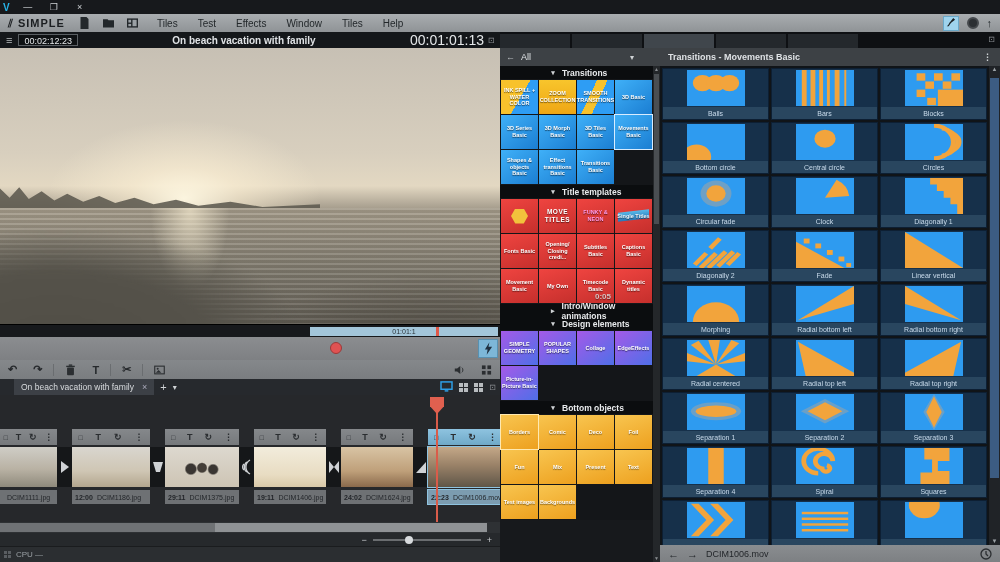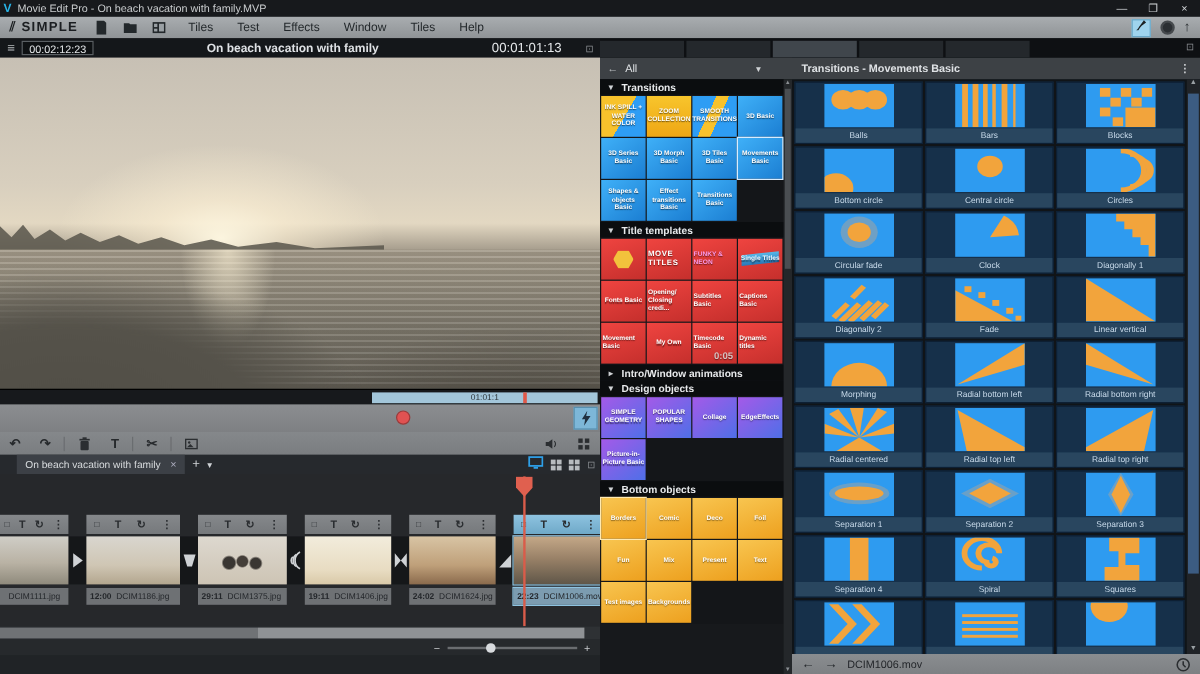--- a/index.html
+++ b/index.html
@@ -26,21 +26,21 @@
 
   
   .left{position:absolute;top:32px;left:0;width:500px;bottom:0;background:#202326;}
   .right{position:absolute;top:32px;left:500px;width:500px;bottom:0;background:#131619;}
 
   
   .pv-header{position:absolute;top:0;left:0;right:0;height:16px;background:#14171a;display:flex;align-items:center;color:#dfe2e5;}
   .pv-burger{color:#b8bcbf;font-size:11px;margin:0 6px;}
   .pv-tc{border:1px solid #5a5f63;background:#0e1113;color:#e4e7e9;font-size:9px;padding:0 5px;height:12px;line-height:12px;}
   .pv-title{flex:1;text-align:center;font-size:10px;font-weight:bold;}
-  .pv-total{font-size:11px;margin-right:20px;color:#e4e7e9;}
+  .pv-total{font-size:14px;margin-right:4px;color:#e4e7e9;}
   .pv-corner{width:10px;color:#8a8e92;font-size:8px;margin-right:2px;}
 
   .pv{position:absolute;top:16px;left:0;width:500px;height:276px;overflow:hidden;background:linear-gradient(180deg,#c7c0b4 0%,#d8cfbe 38%,#e3d8c2 50%,#a79e8e 58%,#8d877a 72%,#6b675e 100%);}
   .pv-sun{position:absolute;left:8%;top:18%;width:64%;height:70%;background:radial-gradient(ellipse at 45% 52%,rgba(255,248,226,.95) 0%,rgba(255,242,214,.55) 22%,rgba(255,240,210,0) 55%);}
   .pv-sil{position:absolute;left:0;top:50%;width:64%;height:9.5%;background:#5d594f;opacity:.88;filter:blur(.4px);
     clip-path:polygon(0 10%,3% 45%,6% 5%,9% 50%,13% 20%,17% 55%,21% 30%,26% 60%,31% 38%,36% 65%,42% 45%,48% 70%,55% 52%,62% 75%,72% 60%,82% 80%,100% 70%,100% 100%,0 100%);}
   .pv-sea{position:absolute;left:0;top:58%;width:100%;height:42%;background:
     repeating-linear-gradient(180deg,rgba(255,255,255,.10) 0 2px,rgba(40,36,30,.10) 2px 5px),
     linear-gradient(180deg,#a59c8b,#7d786c 55%,#625e55);}
   .pv-glare{position:absolute;left:30%;top:58%;width:16%;height:30%;background:radial-gradient(ellipse at 50% 0%,rgba(255,244,216,.65),rgba(255,244,216,0) 70%);}
@@ -119,29 +119,29 @@
   .rtab{width:70px;height:14px;margin-right:2px;background:#24282c;color:#c4c8cc;font-size:9px;font-weight:bold;display:flex;align-items:center;justify-content:center;}
   .rtab.selected{background:#40464c;color:#eef1f3;}
   .rtabs-corner{margin-left:auto;color:#8a8e92;font-size:8px;padding-right:3px;}
 
   
   .catpanel{position:absolute;top:16px;left:0;width:160px;bottom:0;background:#17191c;overflow:hidden;}
   .filterbar{height:18px;background:#3d4145;display:flex;align-items:center;color:#dfe2e5;font-size:9px;}
   .fb-back{color:#b8bcbf;padding:0 6px;}
   .fb-label{font-weight:normal;flex:1;}
   .fb-caret{padding-right:26px;color:#cfd2d5;font-size:8px;}
-  .secbar{height:13px;background:#0b0d0f;display:flex;align-items:center;color:#e8eaec;font-size:8.5px;font-weight:bold;}
+  .secbar{height:13px;background:#0b0d0f;display:flex;align-items:center;color:#e8eaec;font-size:8.5px;font-weight:bold;padding-left:44px;}
   .secbar .caret{width:18px;text-align:center;color:#cfd2d5;font-size:7px;}
   .tilegrid{display:flex;flex-wrap:wrap;padding:1px 8px 1px 1px;gap:1px;background:#141619;}
   .ctile{position:relative;width:37px;height:34px;display:flex;align-items:center;justify-content:center;text-align:center;color:#fff;font-size:5.5px;font-weight:bold;line-height:1.25;padding:1px;text-shadow:0 1px 1px rgba(0,0,0,.6);background:linear-gradient(140deg,#3fb0f8,#1b7ed2);}
   .ctile.selected{outline:1px solid #d8ecff;box-shadow:0 0 0 1px #7fb6d6;}
   .ctile.s-ink{background:linear-gradient(120deg,#f8c22c 52%,#2e9df4 52%);}
   .ctile.s-zoomc{background:linear-gradient(180deg,#f8c52c,#eea614);}
   .ctile.s-smooth{background:linear-gradient(115deg,#2e9df4 38%,#f8c22c 38% 58%,#2e9df4 58%);}
-  .ttile{position:relative;width:37px;height:34px;display:flex;align-items:center;justify-content:center;text-align:left;color:#fff;font-size:5.5px;font-weight:bold;line-height:1.25;padding:1px;text-shadow:0 1px 1px rgba(0,0,0,.55);background:linear-gradient(160deg,#ef4440,#c52f2c);}
+  .ttile{position:relative;width:37px;height:34px;display:flex;align-items:center;justify-content:center;text-align:center;color:#fff;font-size:5.5px;font-weight:bold;line-height:1.25;padding:1px;text-shadow:0 1px 1px rgba(0,0,0,.55);background:linear-gradient(160deg,#ef4440,#c52f2c);}
   .ttile.s-badge::before{content:"";position:absolute;width:17px;height:15px;background:#f2c23c;clip-path:polygon(25% 0,75% 0,100% 50%,75% 100%,25% 100%,0 50%);}
   .ttile.s-movetitles{color:#fff;font-size:6.5px;letter-spacing:.5px;}
   .ttile.s-neon{color:#ff9ae8;}
   .ttile.s-ribbon{color:#eaf4fb;}
   .ttile.s-ribbon::before{content:"";position:absolute;left:3px;right:3px;top:12px;height:9px;background:linear-gradient(180deg,#58b8e8,#2878b8);transform:skewY(-6deg);}
   .ttile .lbl{position:relative;}
   .tt-extra{position:absolute;bottom:1px;right:3px;font-size:8px;color:#d8d8d8;opacity:.85;font-weight:bold;}
   .dtile{position:relative;width:37px;height:34px;display:flex;align-items:center;justify-content:center;text-align:center;color:#fff;font-size:5.5px;font-weight:bold;line-height:1.25;padding:1px;text-shadow:0 1px 1px rgba(0,0,0,.55);background:linear-gradient(140deg,#a45ae8,#4f6fe8);}
   .itile{position:relative;width:37px;height:34px;display:flex;align-items:center;justify-content:center;text-align:center;color:#fff;font-size:5.5px;font-weight:bold;line-height:1.25;padding:1px;text-shadow:0 1px 1px rgba(0,0,0,.5);background:linear-gradient(160deg,#f8c550,#eda01e);}
   .itile.selected{outline:1px solid #ffe9b0;}
@@ -167,21 +167,20 @@
   .fb-clock{margin-left:auto;display:flex;align-items:center;}
   .fb-clock svg{width:12px;height:12px;}
 </style>
 </head>
 <body>
 
 <div class="app">
 
   <div class="titlebar">
     <span class="tb-logo">V</span>
-    <span class="tb-title">Movie Edit Pro - On beach vacation with family.MVP</span>
     <span class="tb-ctl">—</span>
     <span class="tb-ctl">❐</span>
     <span class="tb-ctl">×</span>
   </div>
 
   <div class="menubar">
     <span class="mb-brand">⫽ <span>SIMPLE</span></span>
     <span class="mb-ico">
         <svg viewBox="0 0 10 12">
           <path fill="#23282b" d="M1,0 H7 L9,2 V12 H1 Z"></path>
@@ -450,20 +449,29 @@
       <div class="hs-left"></div>
       <div class="hs-thumb"></div>
     </div>
     <div class="zoomrow">
       <span class="zr-btn">−</span>
       <span class="zr-track">
           <span class="zr-dot"></span>
         </span>
       <span class="zr-btn">+</span>
     </div>
+    <div class="statusbar">
+      <span class="sb-grid">
+          <i></i>
+          <i></i>
+          <i></i>
+          <i></i>
+        </span>
+      <span>CPU —</span>
+    </div>
   </div>
 
   <div class="right">
 
     <div class="rtabs">
 
     <span class="rtab"></span>
         <span class="rtab"></span>
         <span class="rtab selected"></span>
         <span class="rtab"></span>
@@ -575,21 +583,21 @@
           </div>
         </div>
 
       <div class="secbar">
         <span class="caret">▸</span>
         <span>Intro/Window animations</span>
       </div>
 
       <div class="secbar">
         <span class="caret">▾</span>
-        <span>Design objects</span>
+        <span>Design elements</span>
       </div>
       <div class="tilegrid">
 
       <div class="dtile">
             <span>SIMPLE GEOMETRY</span>
           </div>
           <div class="dtile">
             <span>POPULAR SHAPES</span>
           </div>
           <div class="dtile">

